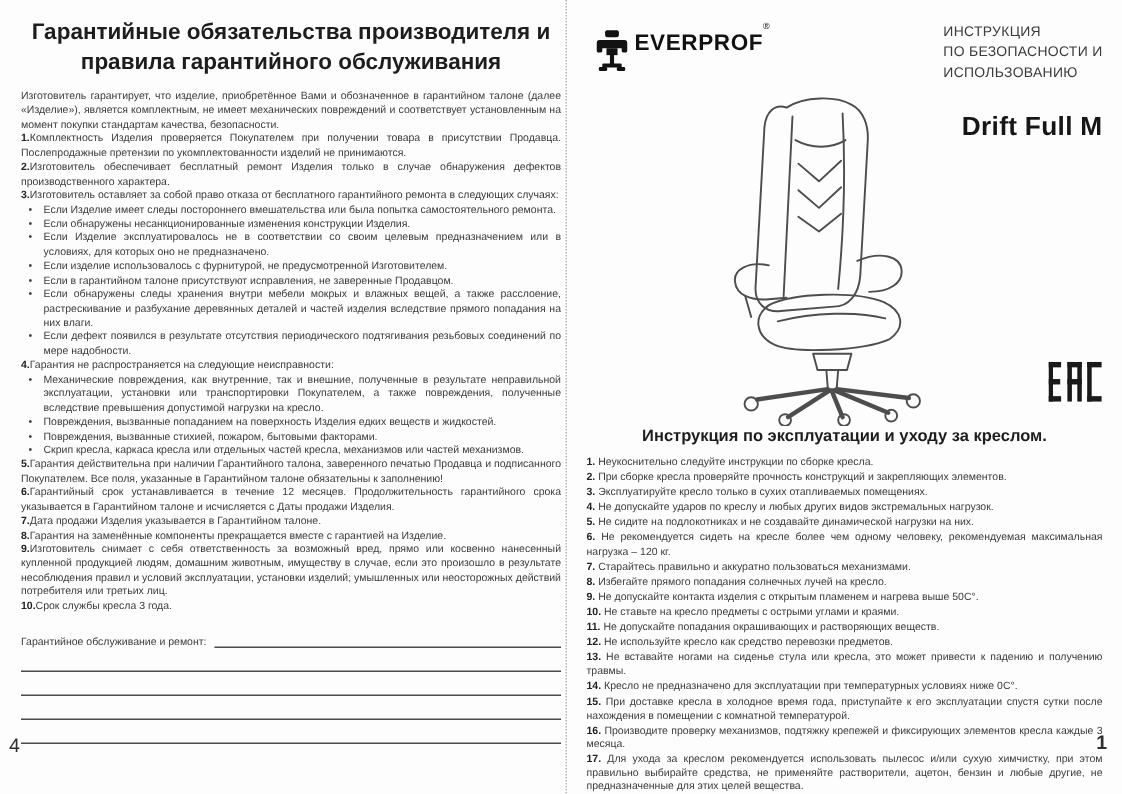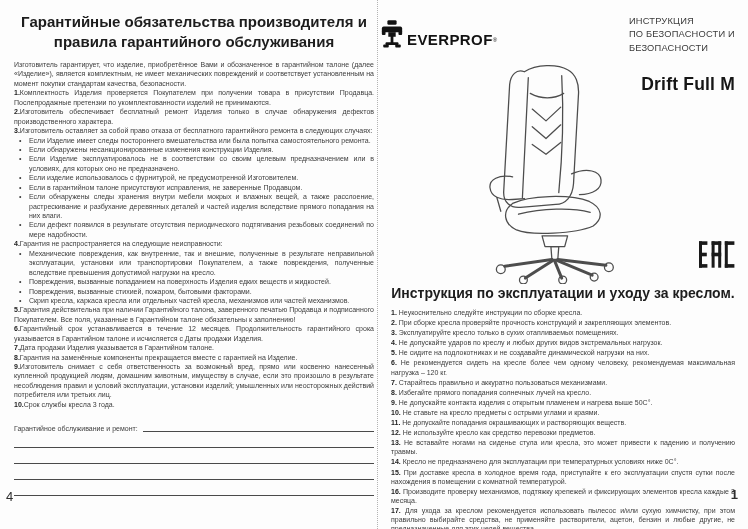--- a/index.html
+++ b/index.html
@@ -25,37 +25,37 @@
   .w-bullet{position:relative;padding-left:15px;}
   .bullet-marker{position:absolute;left:5px;top:0;}
   .service{margin-top:14px;font-size:7px;color:#3c3c3c;}
   .service-row{display:flex;align-items:flex-end;}
   .service-row .fill-line{flex:1;border-bottom:1.4px solid #4a4a4a;margin-left:5px;height:8px;}
   .blank-line{height:15px;border-bottom:1.4px solid #4a4a4a;}
   .page-num{position:absolute;font-size:13px;color:#2e2e2e;}
   .page-num.left{left:6px;top:489px;}
   .page-num.right{right:10px;top:487px;font-weight:600;}
   
-  .brand{position:absolute;left:380px;top:20px;display:flex;align-items:flex-end;}
+  .brand{position:absolute;left:396px;top:20px;display:flex;align-items:flex-start;}
   .brand svg{display:block;}
   .brand-text{font-weight:bold;font-size:15px;letter-spacing:.4px;color:#121212;margin-left:3px;}
   .brand-reg{font-size:6px;vertical-align:top;color:#121212;position:relative;top:-5px;}
   .doc-title{
     position:absolute;right:13px;top:15px;text-align:left;
     font-size:9.3px;line-height:1.45;color:#3b3b3b;letter-spacing:.2px;
   }
   .model{
     position:absolute;right:13px;top:74px;text-align:left;
     font-size:17.5px;font-weight:bold;color:#161616;letter-spacing:.2px;
   }
   .chair-art{position:absolute;left:466px;top:58px;}
   .eac{position:absolute;left:699px;top:241px;}
   .inst-wrap{position:absolute;left:391px;top:285px;width:344px;}
   .inst-title{
-    text-align:center;font-weight:bold;font-size:14px;color:#1d1d1d;margin-bottom:7px;
+    text-align:center;font-weight:bold;font-size:11px;color:#1d1d1d;margin-bottom:7px;
   }
   .inst-list{font-size:7px;line-height:1.3;text-align:justify;color:#3c3c3c;}
   .inst-item{margin:0 0 1px 0;}
   .inst-item .num{font-weight:bold;color:#222;}
 </style>
 </head>
 <body>
 
 <div class="divider"></div>
 
@@ -120,21 +120,21 @@
       </g>
     </svg>
   </span>
   <span class="brand-text">EVERPROF</span>
   <span class="brand-reg">®</span>
 </div>
 
 <div class="doc-title">
   <div>ИНСТРУКЦИЯ</div>
   <div>ПО БЕЗОПАСНОСТИ И</div>
-  <div>БЕЗОПАСНОСТИ</div>
+  <div>ИСПОЛЬЗОВАНИЮ</div>
 </div>
 
 <div class="model">Drift Full M</div>
 
 <div class="chair-art">
   <svg width="160" height="226" viewBox="0 0 160 230" fill="none" stroke="#4d4d4d" stroke-width="1.3" stroke-linecap="round" stroke-linejoin="round">
 
     <path d="M58,14 C70,6 92,6 102,12 C110,16 114,26 113,38 L108,128 C107,141 100,149 90,149 L54,152 C44,153 36,147 37,135 L43,27 C44,17 50,11 58,14 Z"></path>
     <path d="M62,20 C60,60 58,102 56,142"></path>
     <path d="M96,18 C98,55 97,96 93,137"></path>

